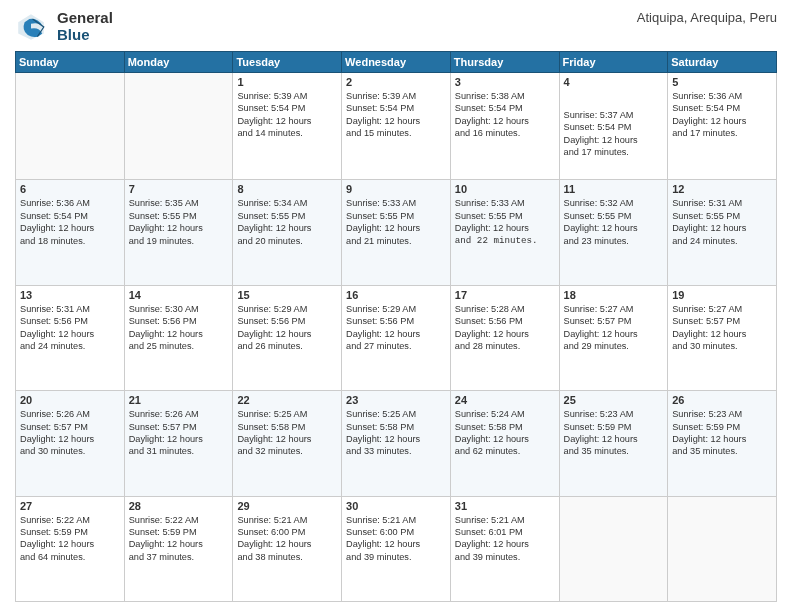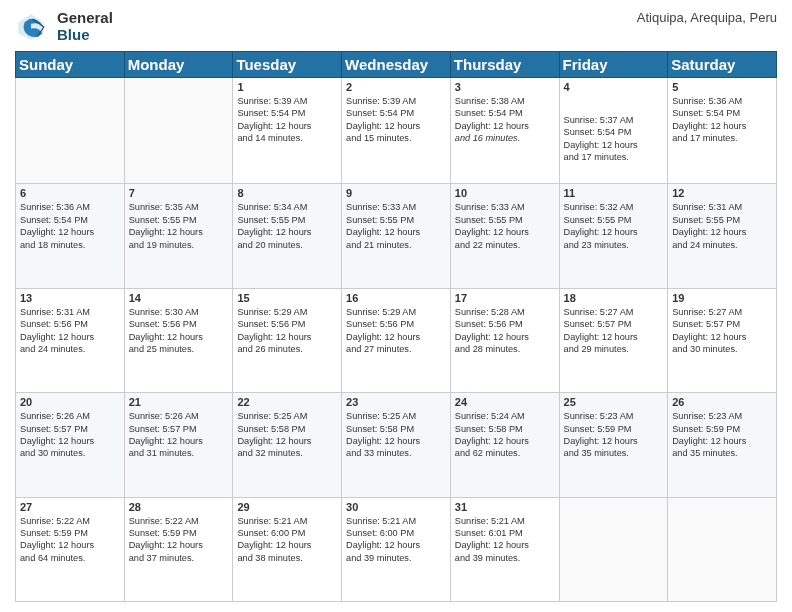--- a/index.html
+++ b/index.html
@@ -63,21 +63,21 @@
     .calendar {
       flex: 1;
       border: 1px solid #ccc;
       border-collapse: collapse;
       width: 100%;
       table-layout: fixed;
     }
     .calendar th {
       background: #2471a3;
       color: #fff;
-      font-size: 15px;
+      font-size: 11px;
       font-weight: bold;
       padding: 4px 3px;
       border: 1px solid #1a5276;
       text-align: left;
     }
     .calendar td {
       border: 1px solid #ccc;
       vertical-align: top;
       padding: 3px 4px;
       font-size: 9.2px;
@@ -146,21 +146,21 @@
             <span style="display: block; line-height: 1.35;">Sunrise: 5:39 AM</span>
             <span style="display: block; line-height: 1.35;">Sunset: 5:54 PM</span>
             <span style="display: block; line-height: 1.35;">Daylight: 12 hours</span>
             <span style="display: block; line-height: 1.35;">and 15 minutes.</span>
           </td>
           <td>
             <span class="day-num">3</span>
             <span style="display: block; line-height: 1.35;">Sunrise: 5:38 AM</span>
             <span style="display: block; line-height: 1.35;">Sunset: 5:54 PM</span>
             <span style="display: block; line-height: 1.35;">Daylight: 12 hours</span>
-            <span style="display: block; line-height: 1.35; font-style: italic;">and 16 minutes.</span>
+            <span style="display: block; line-height: 1.35;">and 16 minutes.</span>
           </td>
           <td>
             <span class="day-num">4</span>
             <span style="display: block; line-height: 1.35; margin-top: 21px;">Sunrise: 5:37 AM</span>
             <span style="display: block; line-height: 1.35;">Sunset: 5:54 PM</span>
             <span style="display: block; line-height: 1.35;">Daylight: 12 hours</span>
             <span style="display: block; line-height: 1.35;">and 17 minutes.</span>
           </td>
           <td>
             <span class="day-num">5</span>
@@ -197,21 +197,21 @@
             <span style="display: block; line-height: 1.35;">Sunrise: 5:33 AM</span>
             <span style="display: block; line-height: 1.35;">Sunset: 5:55 PM</span>
             <span style="display: block; line-height: 1.35;">Daylight: 12 hours</span>
             <span style="display: block; line-height: 1.35;">and 21 minutes.</span>
           </td>
           <td>
             <span class="day-num">10</span>
             <span style="display: block; line-height: 1.35;">Sunrise: 5:33 AM</span>
             <span style="display: block; line-height: 1.35;">Sunset: 5:55 PM</span>
             <span style="display: block; line-height: 1.35;">Daylight: 12 hours</span>
-            <span style="display: block; line-height: 1.35;">and 22 minutes.</span>
+            <span style="display: block; line-height: 1.35; font-family: Liberation Mono, monospace;">and 22 minutes.</span>
           </td>
           <td>
             <span class="day-num">11</span>
             <span style="display: block; line-height: 1.35;">Sunrise: 5:32 AM</span>
             <span style="display: block; line-height: 1.35;">Sunset: 5:55 PM</span>
             <span style="display: block; line-height: 1.35;">Daylight: 12 hours</span>
             <span style="display: block; line-height: 1.35;">and 23 minutes.</span>
           </td>
           <td>
             <span class="day-num">12</span>

